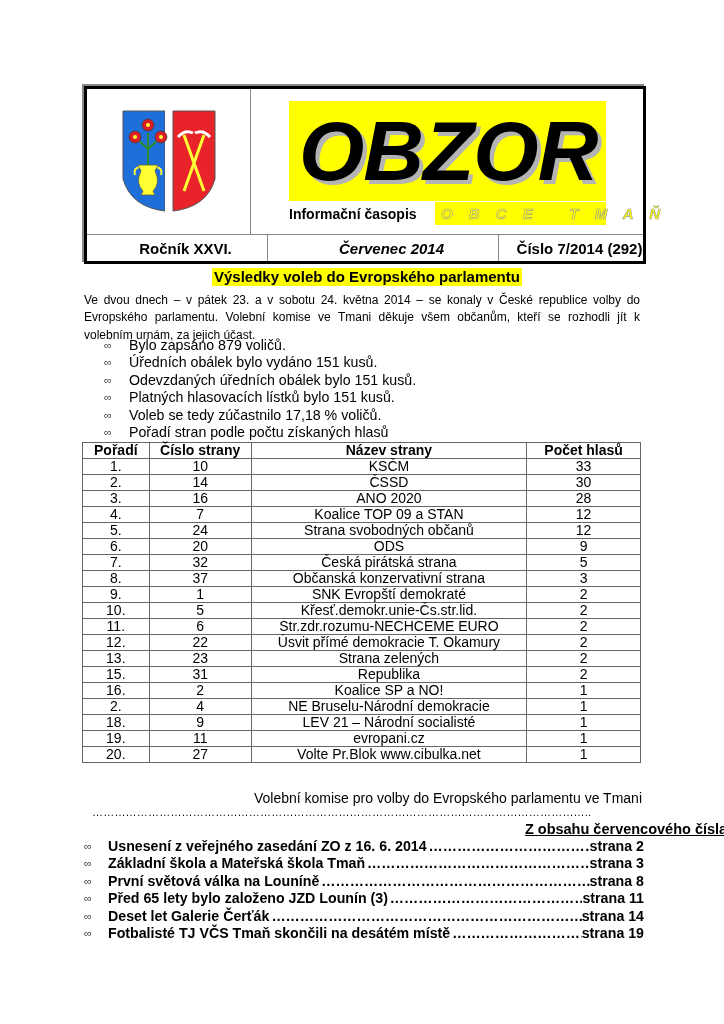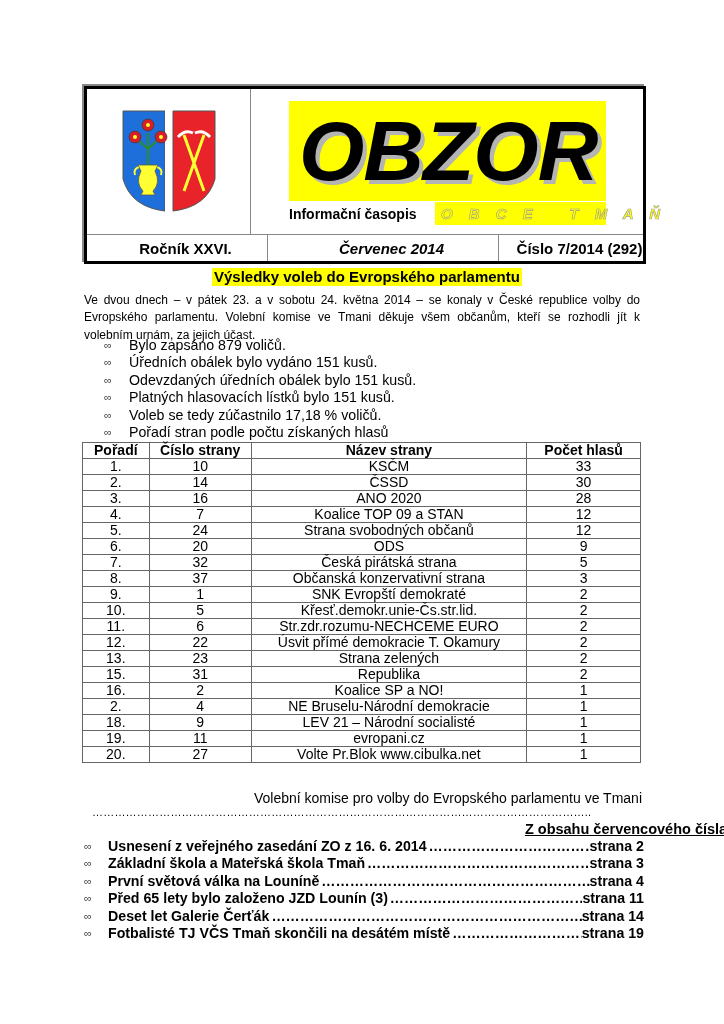--- a/index.html
+++ b/index.html
@@ -260,21 +260,21 @@
     <li>
       <span class="bul">∞</span>
       <span class="t">Základní škola a Mateřská škola Tmaň</span>
       <span class="f"></span>
       <span class="p">strana 3</span>
     </li>
     <li>
       <span class="bul">∞</span>
       <span class="t">První světová válka na Louníně</span>
       <span class="f"></span>
-      <span class="p">strana 4</span>
+      <span class="p">strana 8</span>
     </li>
     <li>
       <span class="bul">∞</span>
       <span class="t">Před 65 lety bylo založeno JZD Lounín (3)</span>
       <span class="f"></span>
       <span class="p">strana 11</span>
     </li>
     <li>
       <span class="bul">∞</span>
       <span class="t">Deset let Galerie Čerťák</span>

